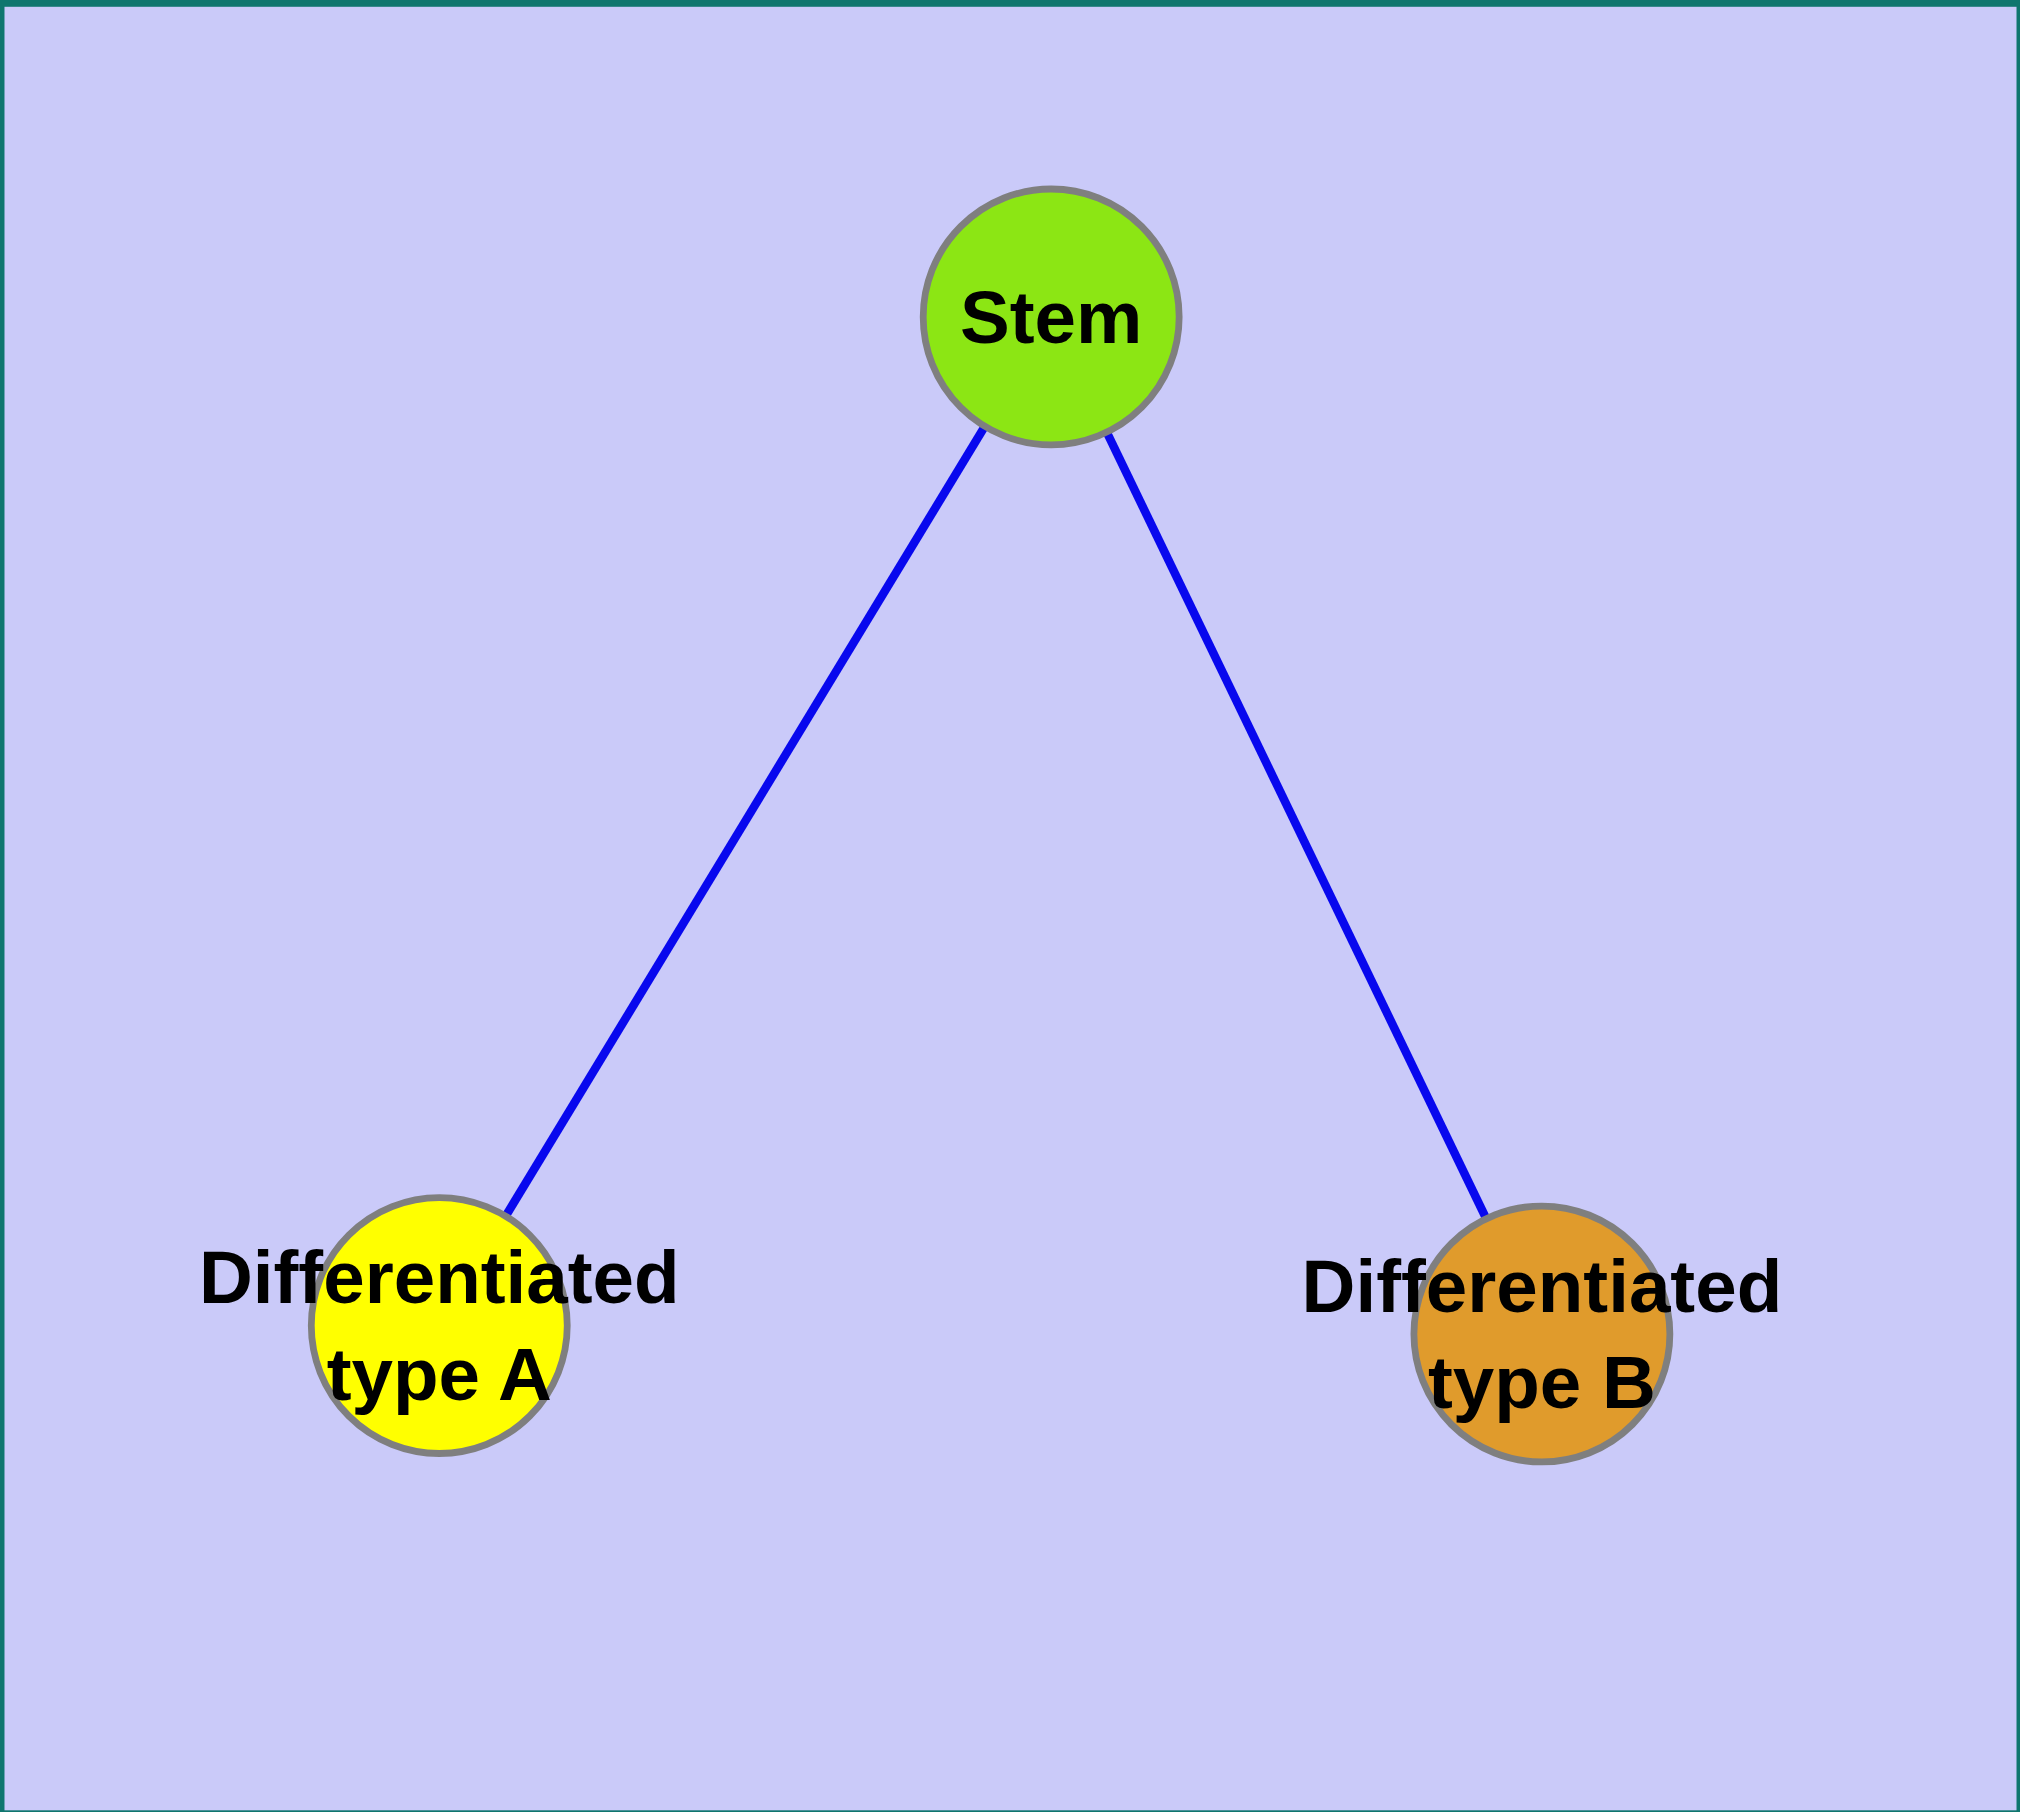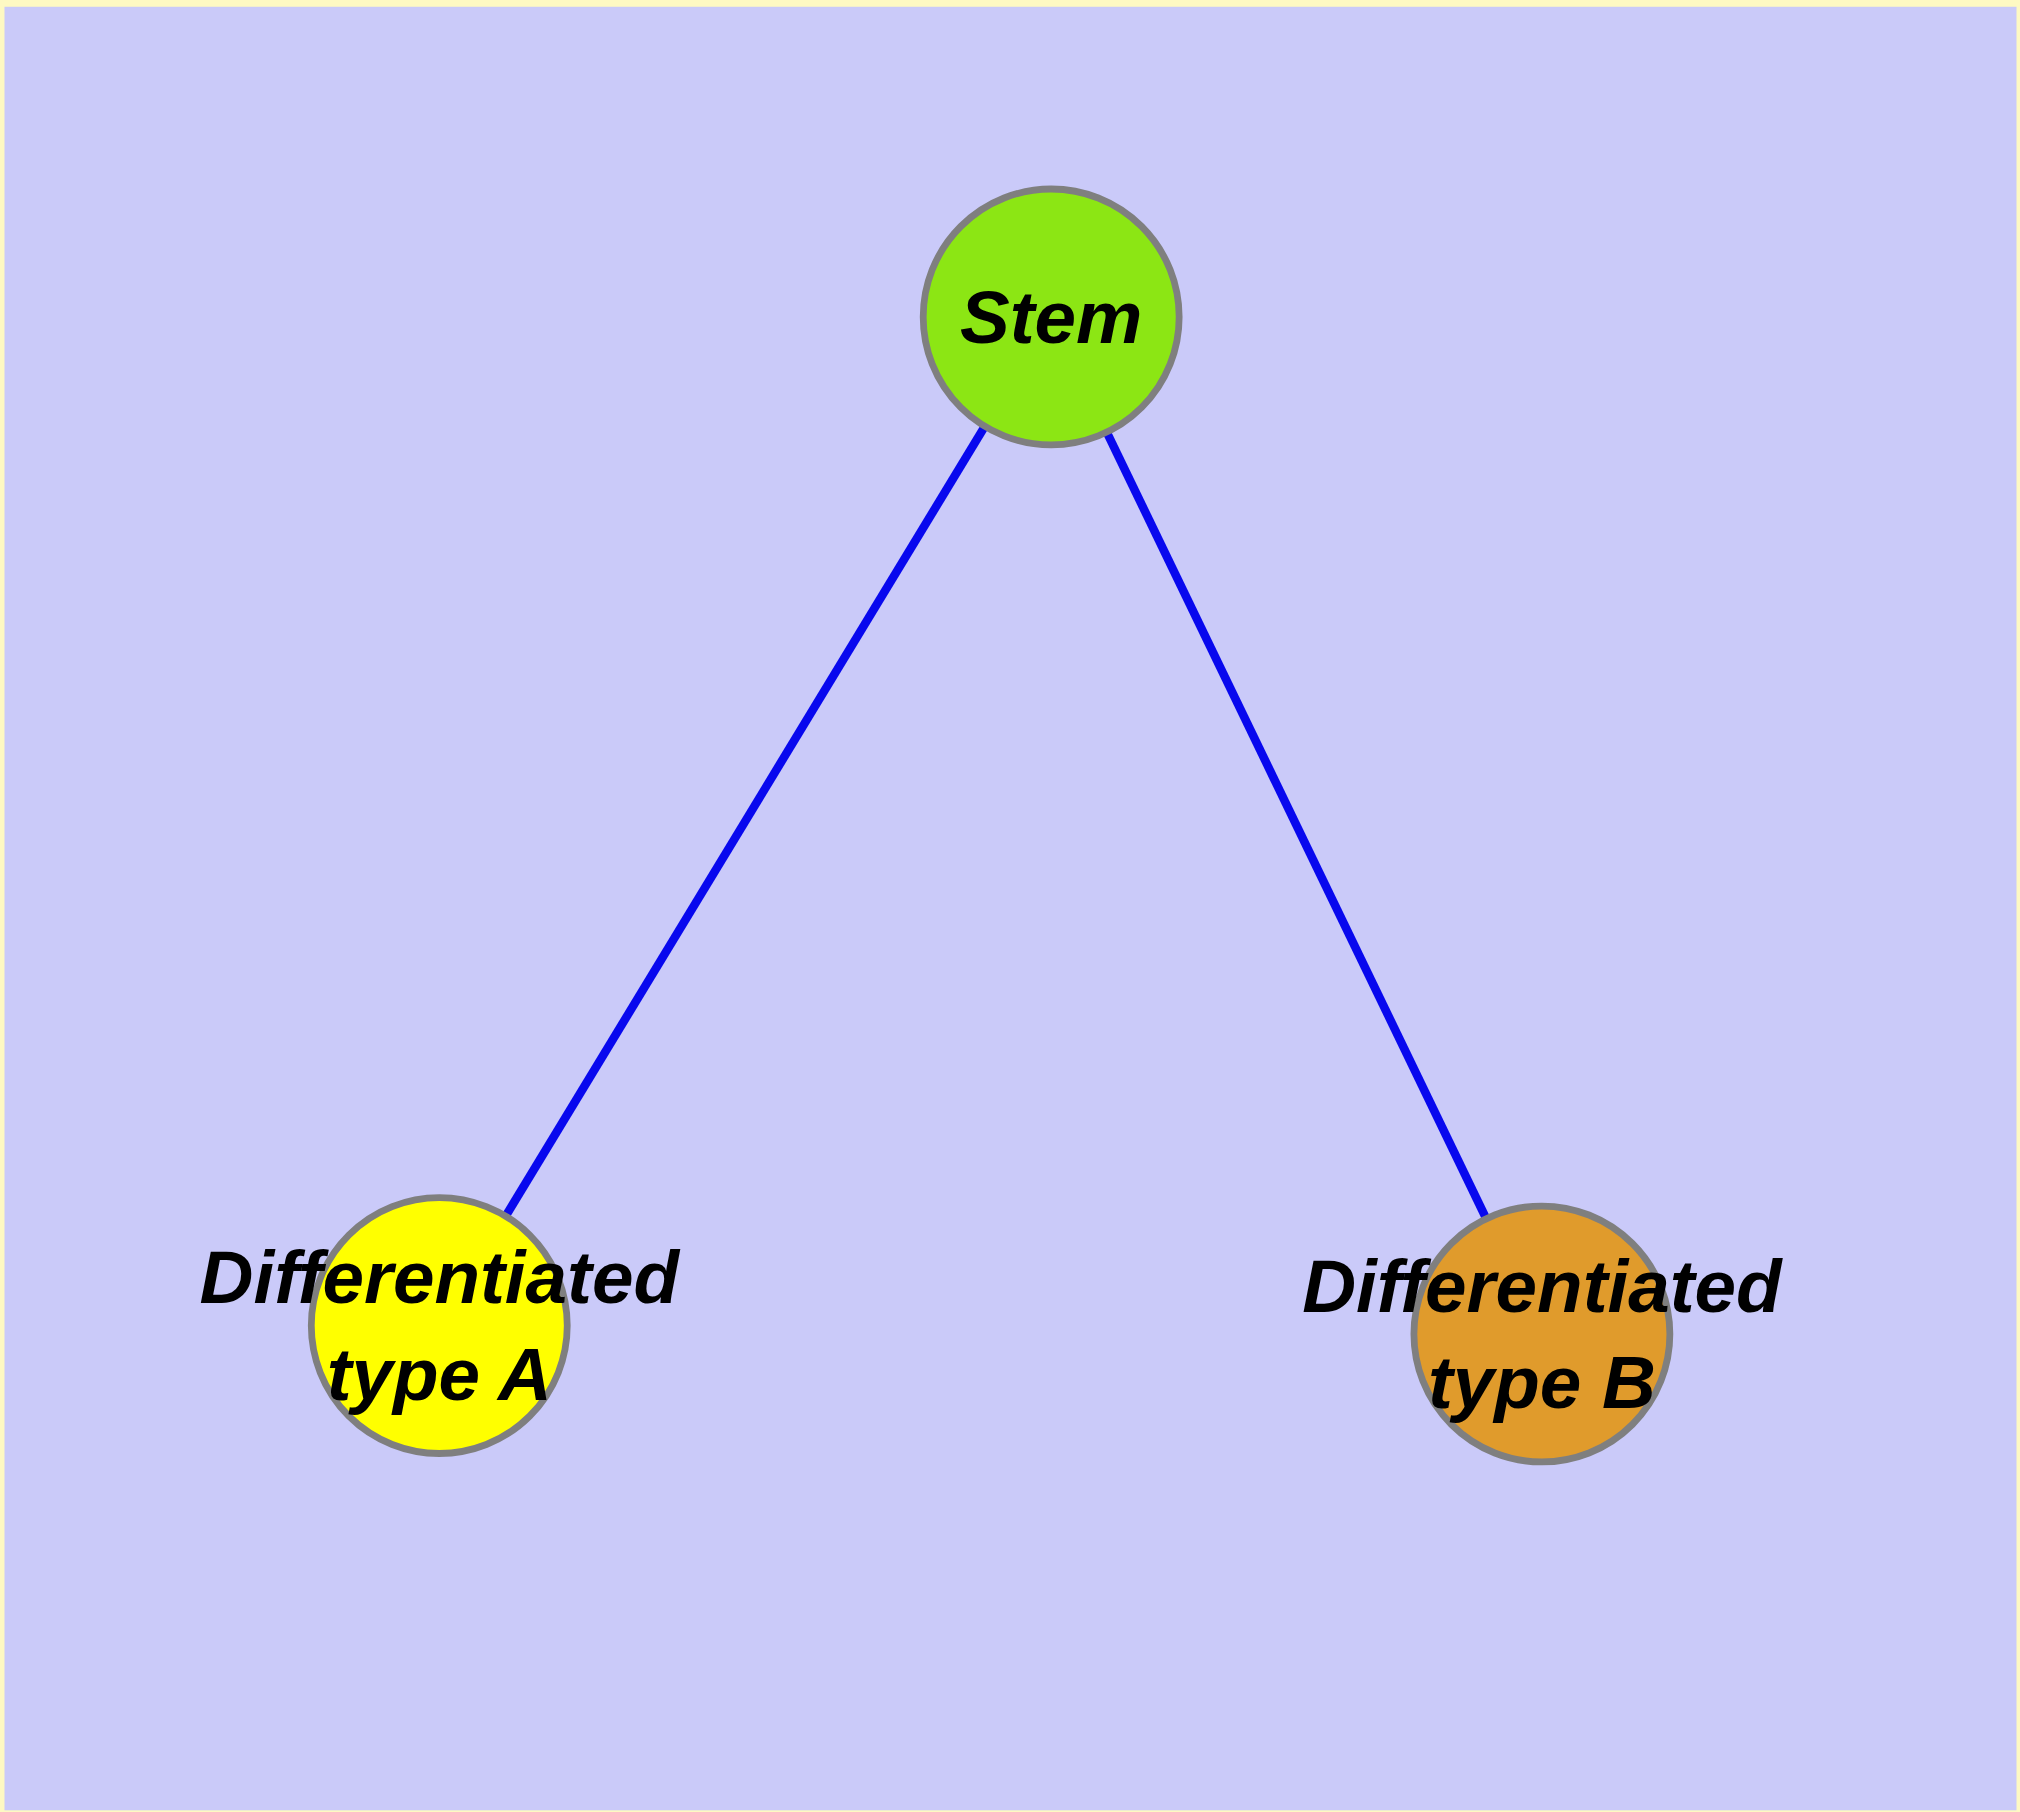--- a/index.html
+++ b/index.html
@@ -8,22 +8,21 @@
     background: #ffffff;
     width: 2021px;
     height: 1812px;
     overflow: hidden;
     font-family: "Liberation Sans", sans-serif;
   }
   .stage {
     position: relative;
     width: 2021px;
     height: 1812px;
-    background: #fef9c3;
-    font-style: italic;
+    background: #0f766e;
   }
   svg.diagram {
     position: absolute;
     left: 0;
     top: 0;
     display: block;
   }
   svg.diagram text {
     font-family: "Liberation Sans", "DejaVu Sans", sans-serif;
     font-weight: bold;

